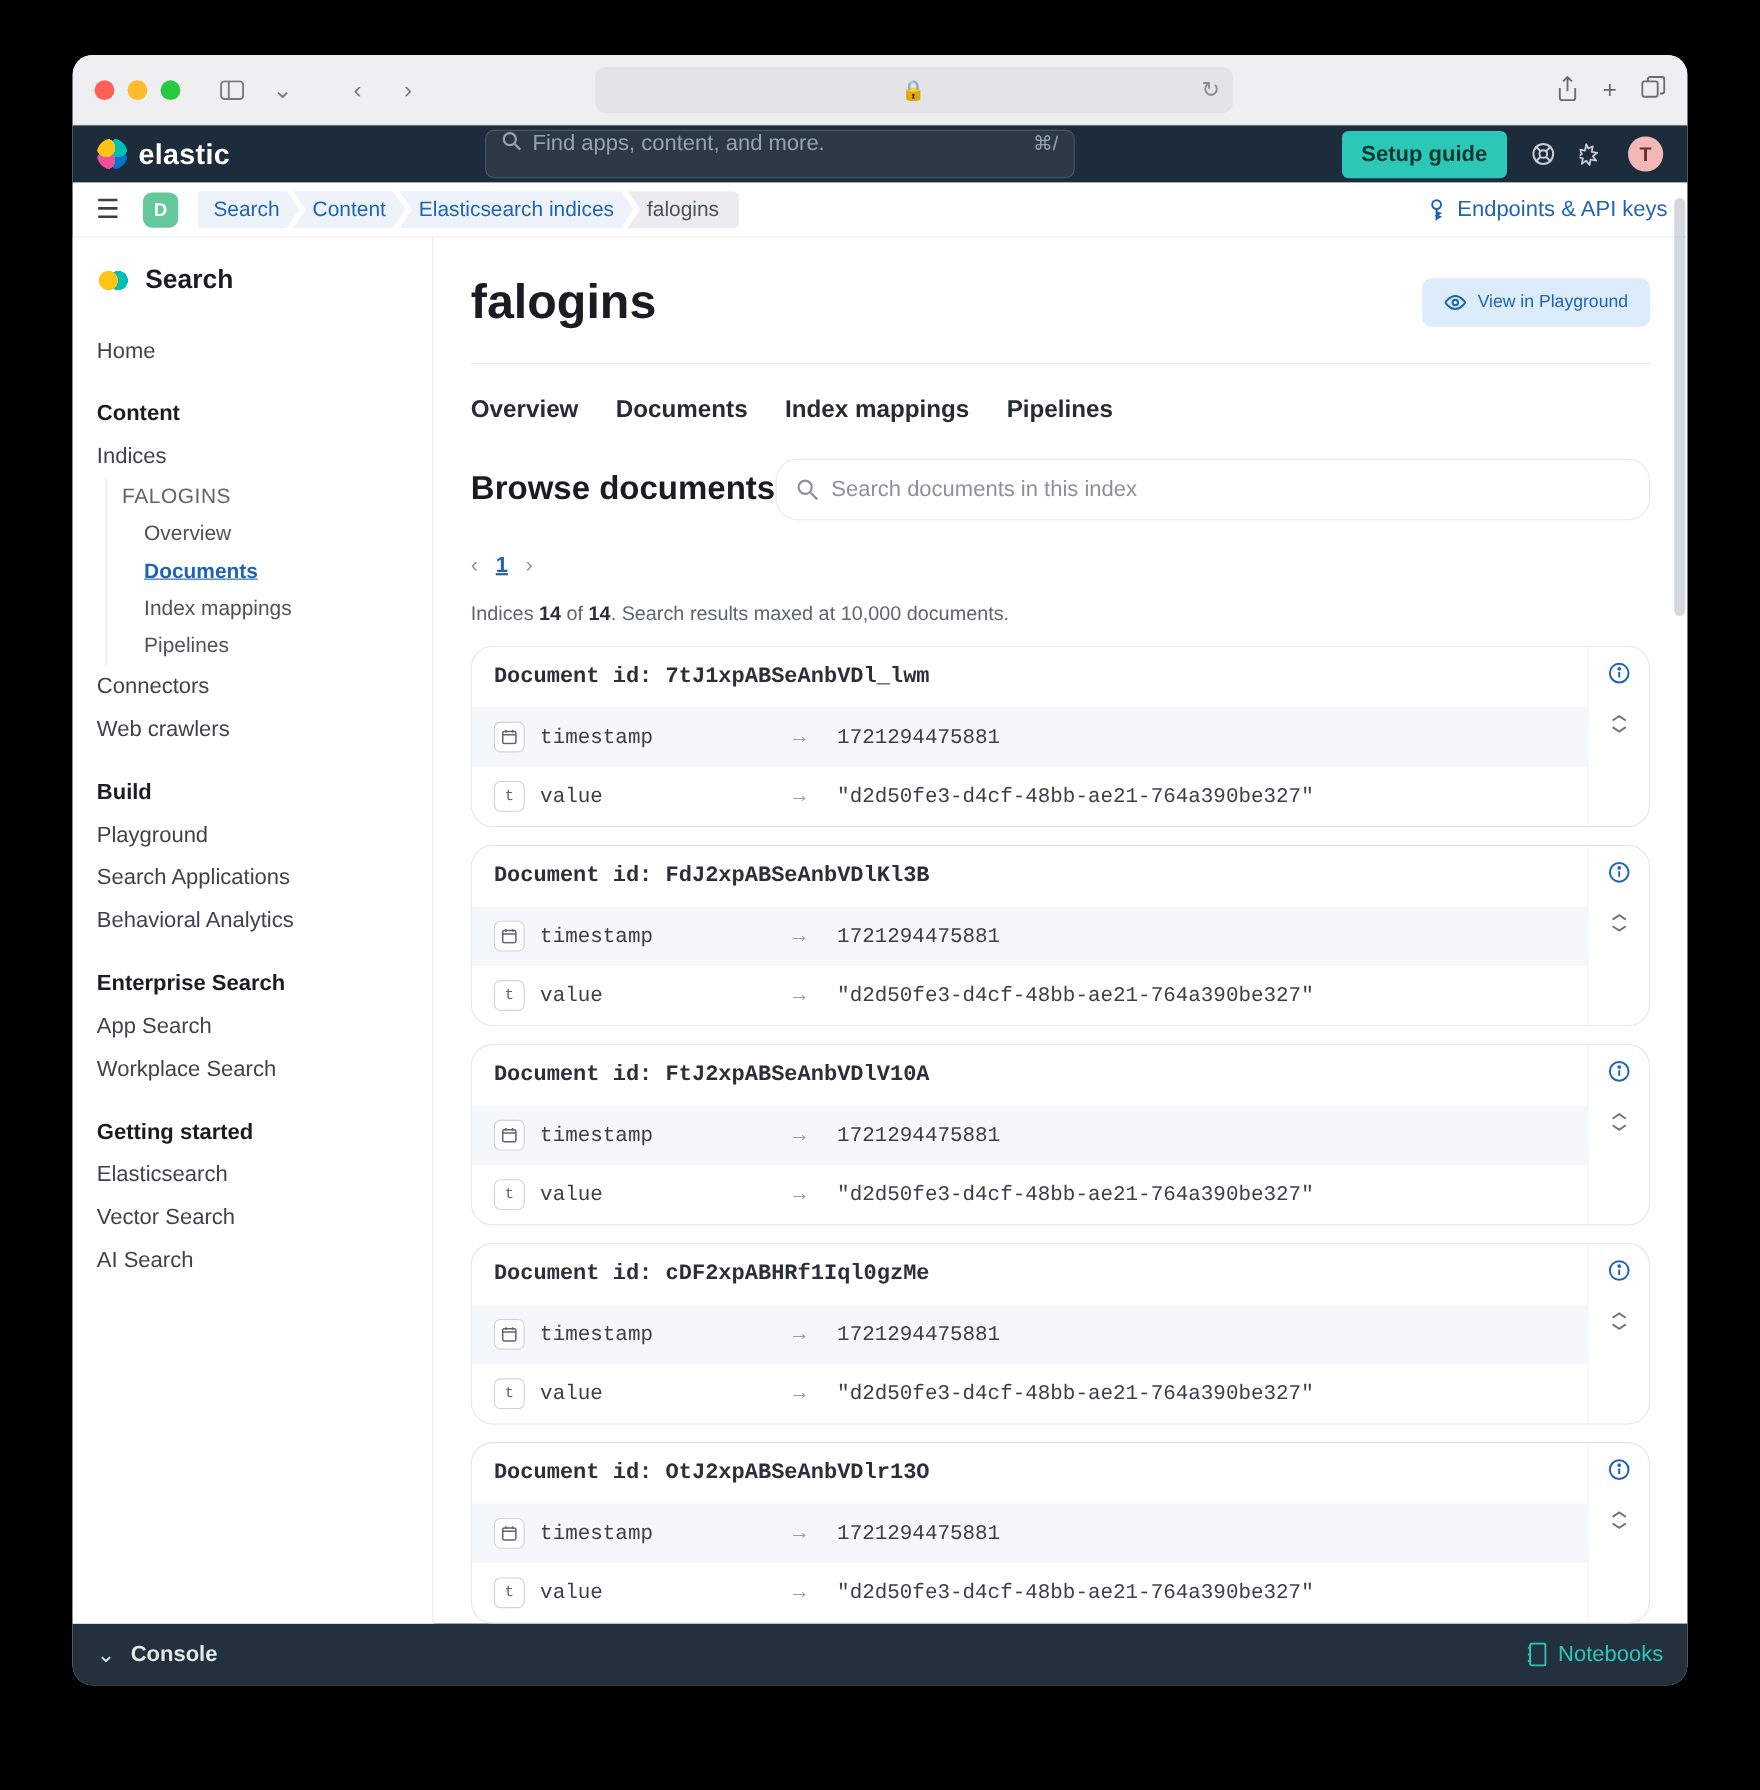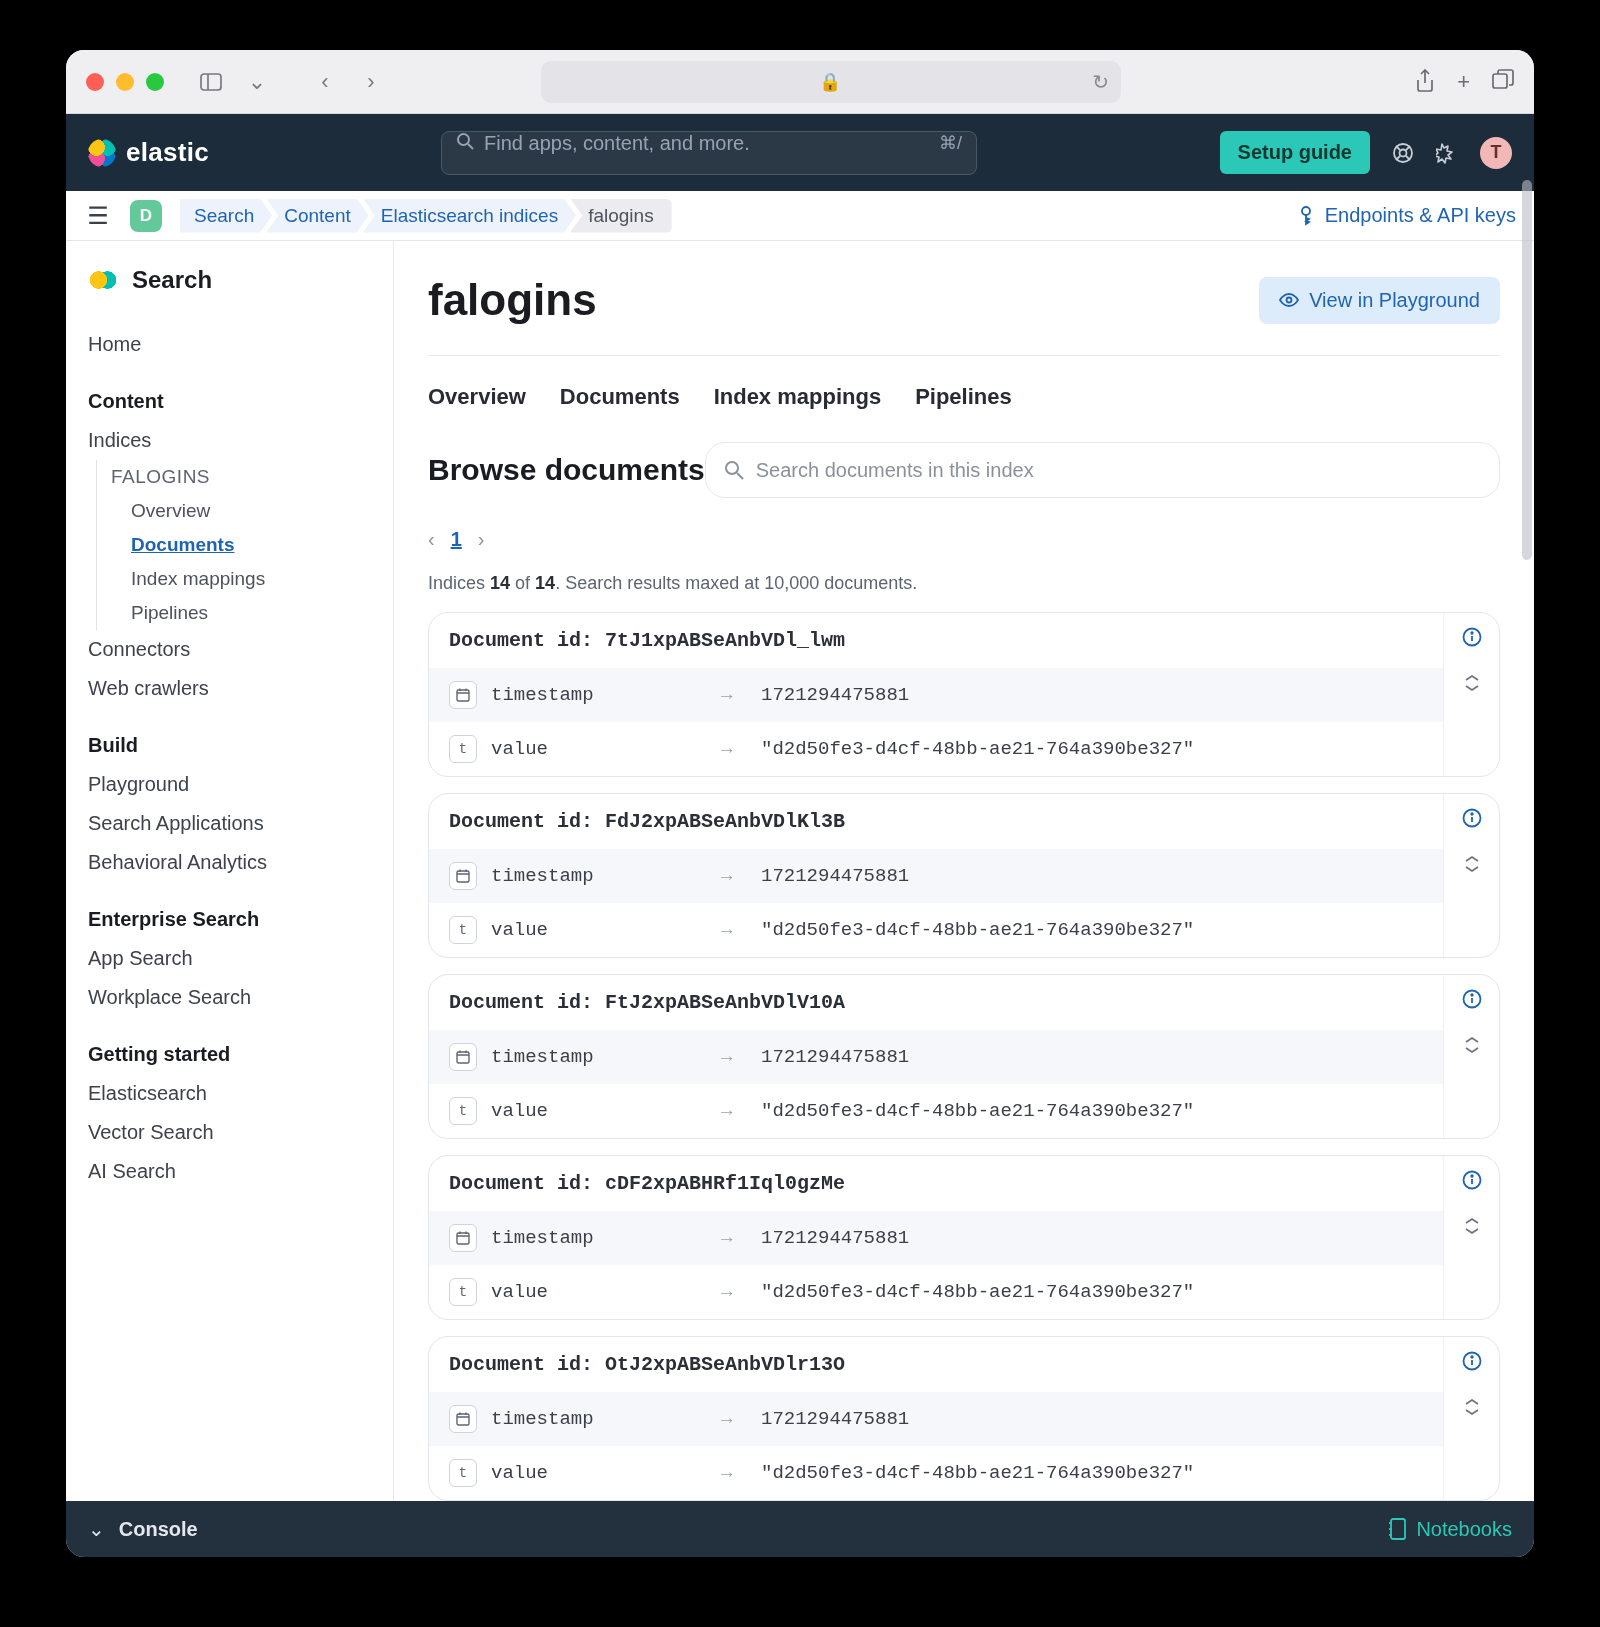--- a/index.html
+++ b/index.html
@@ -49,21 +49,21 @@
     justify-content:center;
     position:relative;
     color:#8a8a8e;
   }
   .addr .lock { position:absolute; left:50%; transform:translateX(-50%); font-size:18px; }
   .addr .reload { position:absolute; right:12px; font-size:20px; }
   .tb-right { margin-left:auto; display:flex; gap:22px; font-size:22px; color:#6c6c70; }
 
   
   .eheader {
-    height: 77px;
+    height: 52px;
     background:#1d2c3a;
     display:flex; align-items:center; padding: 0 22px; gap: 22px;
   }
   .logo { display:flex; align-items:center; gap:10px; }
   .logo-mark { width:28px; height:28px; border-radius:50%;
     background:
       radial-gradient(circle at 30% 30%, #fec514 30%, transparent 31%),
       radial-gradient(circle at 70% 30%, #00bfb3 30%, transparent 31%),
       radial-gradient(circle at 30% 70%, #f04e98 30%, transparent 31%),
       radial-gradient(circle at 70% 70%, #0077cc 30%, transparent 31%);
@@ -153,21 +153,21 @@
   .h-row { display:flex; align-items:center; }
   .h-row h1 { font-size:44px; font-weight:800; }
   .vplay {
     margin-left:auto;
     background:#dcecfb;
     color:#1f64b2;
     font-weight:500;
     padding: 12px 20px;
     border-radius:8px;
     display:flex; align-items:center; gap:10px;
-    font-size:20px;
+    font-size:16px;
     text-align:right;
   }
   hr.div { margin: 30px 0 0; border:none; border-top:1px solid #e7e9ee; }
 
   .tabs { display:flex; gap:34px; padding: 28px 0 20px; }
   .tab { font-size:22px; font-weight:700; color:#272b33; padding-bottom: 6px; }
 
   .browse-row { display:flex; align-items:center; margin-top: 6px; }
   .browse-row h2 { font-size:30px; font-weight:800; }
   .doc-search {

